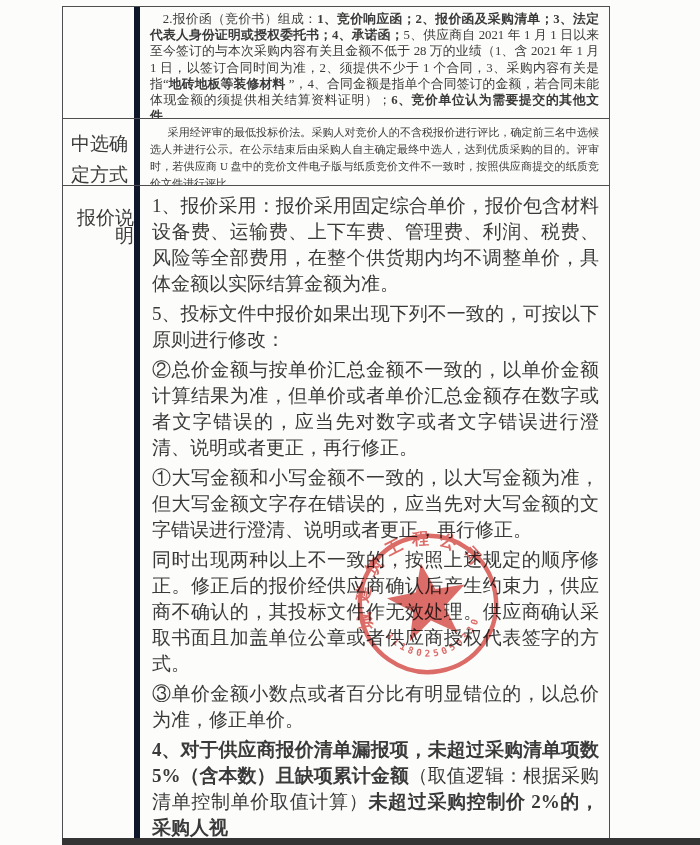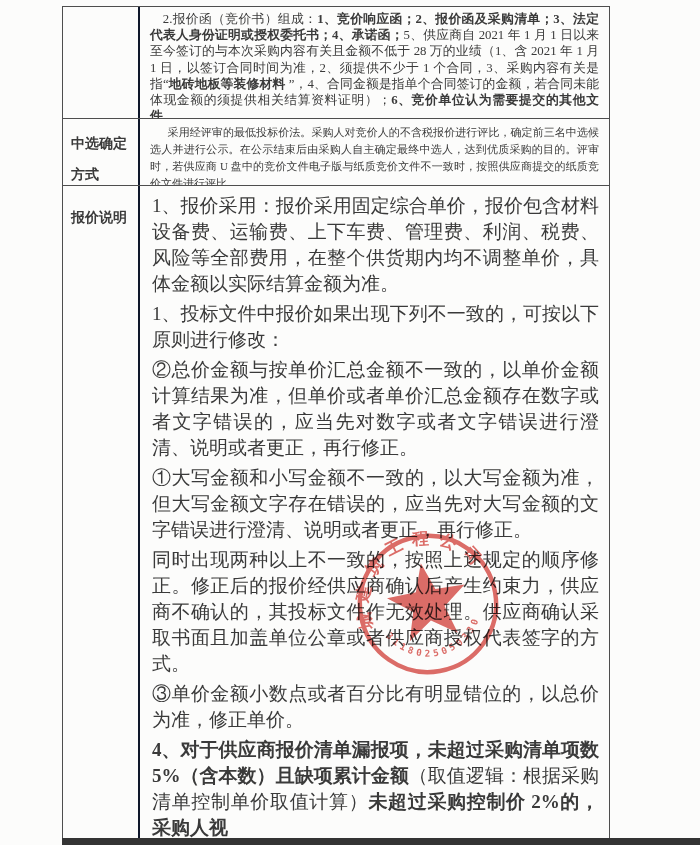--- a/index.html
+++ b/index.html
@@ -14,25 +14,25 @@
   .tbl{
     position:absolute;left:62px;top:6px;width:548px;height:839px;
     box-sizing:border-box;
     border:1px solid #4e4e4e;border-bottom:0;
     display:flex;flex-direction:column;overflow:hidden;
   }
   .trow{display:flex;border-bottom:1px solid #4e4e4e;box-sizing:border-box;flex:0 0 auto;}
   .trow.grow{flex:1 1 auto;border-bottom:0;overflow:hidden;}
   .tlabel{
     width:77px;flex:0 0 77px;box-sizing:border-box;
-    border-right:2px solid #0f172a;
-    font-weight:700;font-size:14px;line-height:31px;
+    border-right:6px solid #0f172a;
+    font-weight:400;font-size:19px;line-height:31px;
     padding:9px 0 0 8px;
   }
-  .tlabel.pricing-label{padding-top:23px;line-height:18px;}
+  .tlabel.pricing-label{padding-top:23px;line-height:18px;text-align:right;}
   .tcontent{flex:1 1 auto;box-sizing:border-box;overflow:hidden;}
   .c1{font-size:12.8px;line-height:16.2px;padding:4px 10px 0 10px;text-align:justify;}
   .c2{font-size:11px;line-height:16.9px;padding:5px 10px 0 10px;text-align:justify;}
   .c3{font-size:19px;line-height:26px;padding:7px 10px 0 12px;text-align:justify;}
   .c1 p,.c2 p{margin:0;}
   .c3 p{margin:0 0 4px 0;}
   .ind1{text-indent:1em;}
   .ind2{text-indent:1.6em;}
   .b{font-weight:700;}
   
@@ -70,21 +70,21 @@
       <div class="tlabel">中选确定方式</div>
       <div class="tcontent c2">
         <p class="ind2">采用经评审的最低投标价法。采购人对竞价人的不含税报价进行评比，确定前三名中选候选人并进行公示。在公示结束后由采购人自主确定最终中选人，达到优质采购的目的。评审时，若供应商 U 盘中的竞价文件电子版与纸质竞价文件不一致时，按照供应商提交的纸质竞价文件进行评比。</p>
       </div>
     </div>
 
     <div class="trow grow">
       <div class="tlabel pricing-label">报价说明</div>
       <div class="tcontent c3">
         <p>1、报价采用：报价采用固定综合单价，报价包含材料设备费、运输费、上下车费、管理费、利润、税费、风险等全部费用，在整个供货期内均不调整单价，具体金额以实际结算金额为准。</p>
-        <p>1、投标文件中报价如果出现下列不一致的，可按以下原则进行修改：</p>
+        <p>5、投标文件中报价如果出现下列不一致的，可按以下原则进行修改：</p>
         <p>②总价金额与按单价汇总金额不一致的，以单价金额计算结果为准，但单价或者单价汇总金额存在数字或者文字错误的，应当先对数字或者文字错误进行澄清、说明或者更正，再行修正。</p>
         <p>①大写金额和小写金额不一致的，以大写金额为准，但大写金额文字存在错误的，应当先对大写金额的文字错误进行澄清、说明或者更正，再行修正。</p>
         <p>同时出现两种以上不一致的，按照上述规定的顺序修正。修正后的报价经供应商确认后产生约束力，供应商不确认的，其投标文件作无效处理。供应商确认采取书面且加盖单位公章或者供应商授权代表签字的方式。</p>
         <p>③单价金额小数点或者百分比有明显错位的，以总价为准，修正单价。</p>
         <p><span class="b">4、对于供应商报价清单漏报项，未超过采购清单项数 5%（含本数）且缺项累计金额</span><span>（取值逻辑：根据采购清单控制单价取值计算）</span><span class="b">未超过采购控制价 2%的，采购人视</span></p>
       </div>
     </div>
 
   </div>
 

